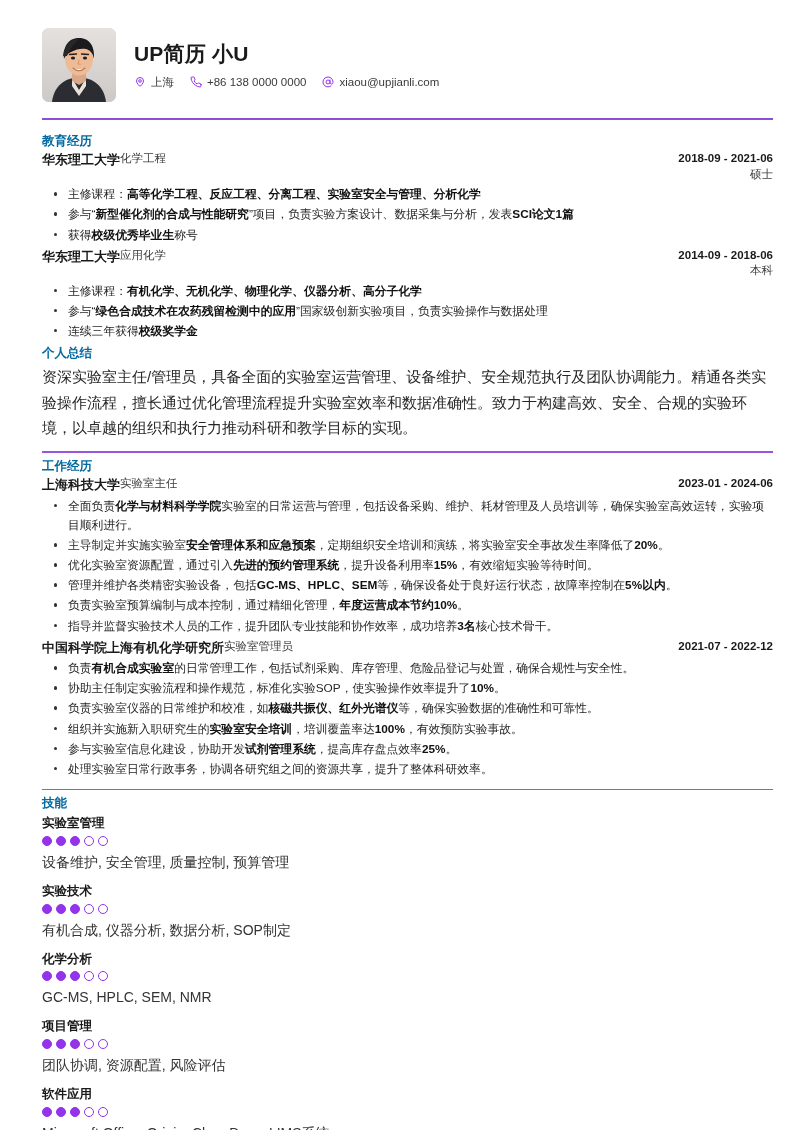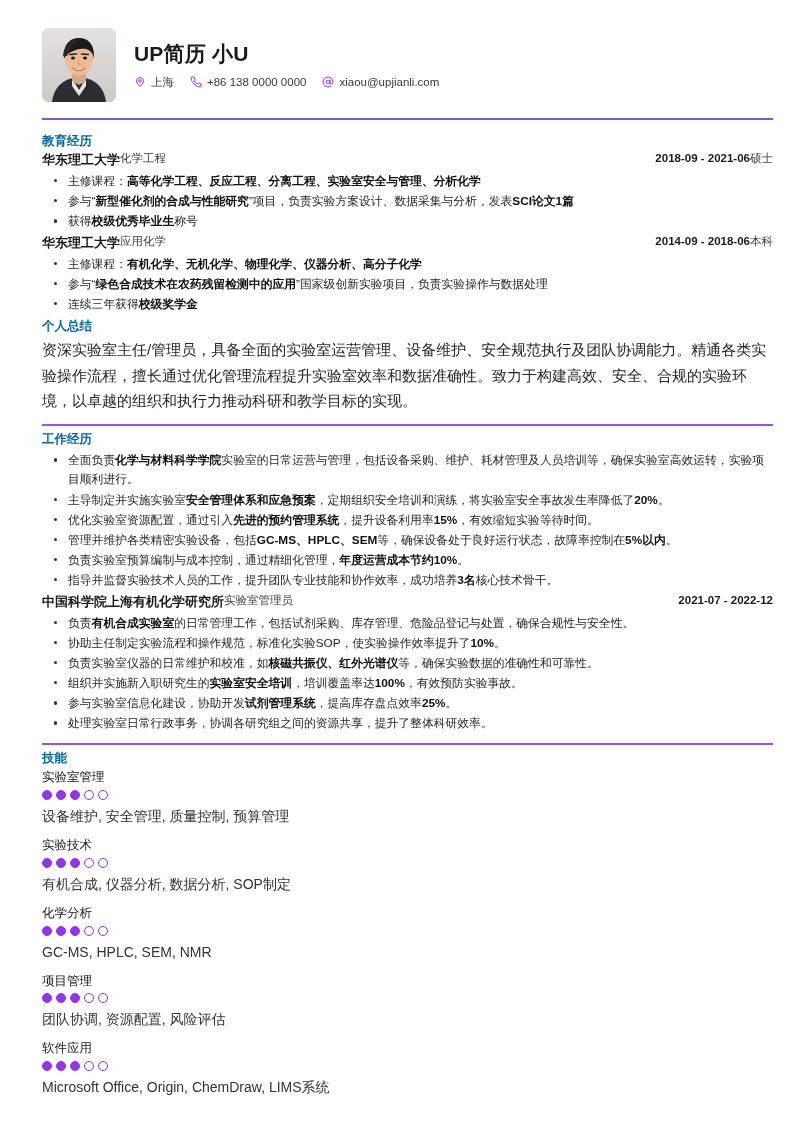--- a/index.html
+++ b/index.html
@@ -79,21 +79,21 @@
     margin-bottom: 1px;
   }
 
   .entry { margin-bottom: 3px; }
   .entry-head {
     display: flex;
     justify-content: space-between;
     align-items: flex-start;
   }
   .entry-left { display: flex; flex-direction: row; }
-  .entry-right { display: flex; flex-direction: row; align-items: flex-start; }
+  .entry-right { display: flex; flex-direction: column; align-items: flex-end; }
   .org {
     font-weight: 700;
     font-size: 13px;
     color: #1a1a1a;
     line-height: 1.35;
   }
   .role {
     font-size: 11.5px;
     color: #3c3c3c;
     line-height: 1.35;
@@ -140,21 +140,21 @@
   .summary {
     font-size: 15px;
     line-height: 1.72;
     color: #262626;
     margin-top: 1px;
   }
 
   
   .skill { margin-bottom: 9px; }
   .skill-name {
-    font-weight: 400;
+    font-weight: 700;
     font-size: 12.5px;
     color: #1a1a1a;
     line-height: 1.5;
     margin-bottom: 3px;
   }
   .dots { display: flex; gap: 4px; margin: 1px 0 6px 0; }
   .dot {
     width: 10px;
     height: 10px;
     border-radius: 50%;
@@ -289,20 +289,29 @@
   <div class="section">
     <div class="section-title">个人总结</div>
     <div class="summary">资深实验室主任/管理员，具备全面的实验室运营管理、设备维护、安全规范执行及团队协调能力。精通各类实验操作流程，擅长通过优化管理流程提升实验室效率和数据准确性。致力于构建高效、安全、合规的实验环境，以卓越的组织和执行力推动科研和教学目标的实现。</div>
   </div>
 
   <div class="section">
     <div class="section-rule"></div>
     <div class="section-title">工作经历</div>
 
     <div class="entry">
+      <div class="entry-head">
+        <div class="entry-left">
+          <div class="org">上海科技大学</div>
+          <div class="role">实验室主任</div>
+        </div>
+        <div class="entry-right">
+          <div class="date">2023-01 - 2024-06</div>
+        </div>
+      </div>
       <ul class="bullets">
           <li>全面负责<b>化学与材料科学学院</b>实验室的日常运营与管理，包括设备采购、维护、耗材管理及人员培训等，确保实验室高效运转，实验项目顺利进行。</li>
           <li>主导制定并实施实验室<b>安全管理体系和应急预案</b>，定期组织安全培训和演练，将实验室安全事故发生率降低了<b>20%</b>。</li>
           <li>优化实验室资源配置，通过引入<b>先进的预约管理系统</b>，提升设备利用率<b>15%</b>，有效缩短实验等待时间。</li>
           <li>管理并维护各类精密实验设备，包括<b>GC-MS、HPLC、SEM</b>等，确保设备处于良好运行状态，故障率控制在<b>5%以内</b>。</li>
           <li>负责实验室预算编制与成本控制，通过精细化管理，<b>年度运营成本节约10%</b>。</li>
           <li>指导并监督实验技术人员的工作，提升团队专业技能和协作效率，成功培养<b>3名</b>核心技术骨干。</li>
         </ul>
     </div>
 

